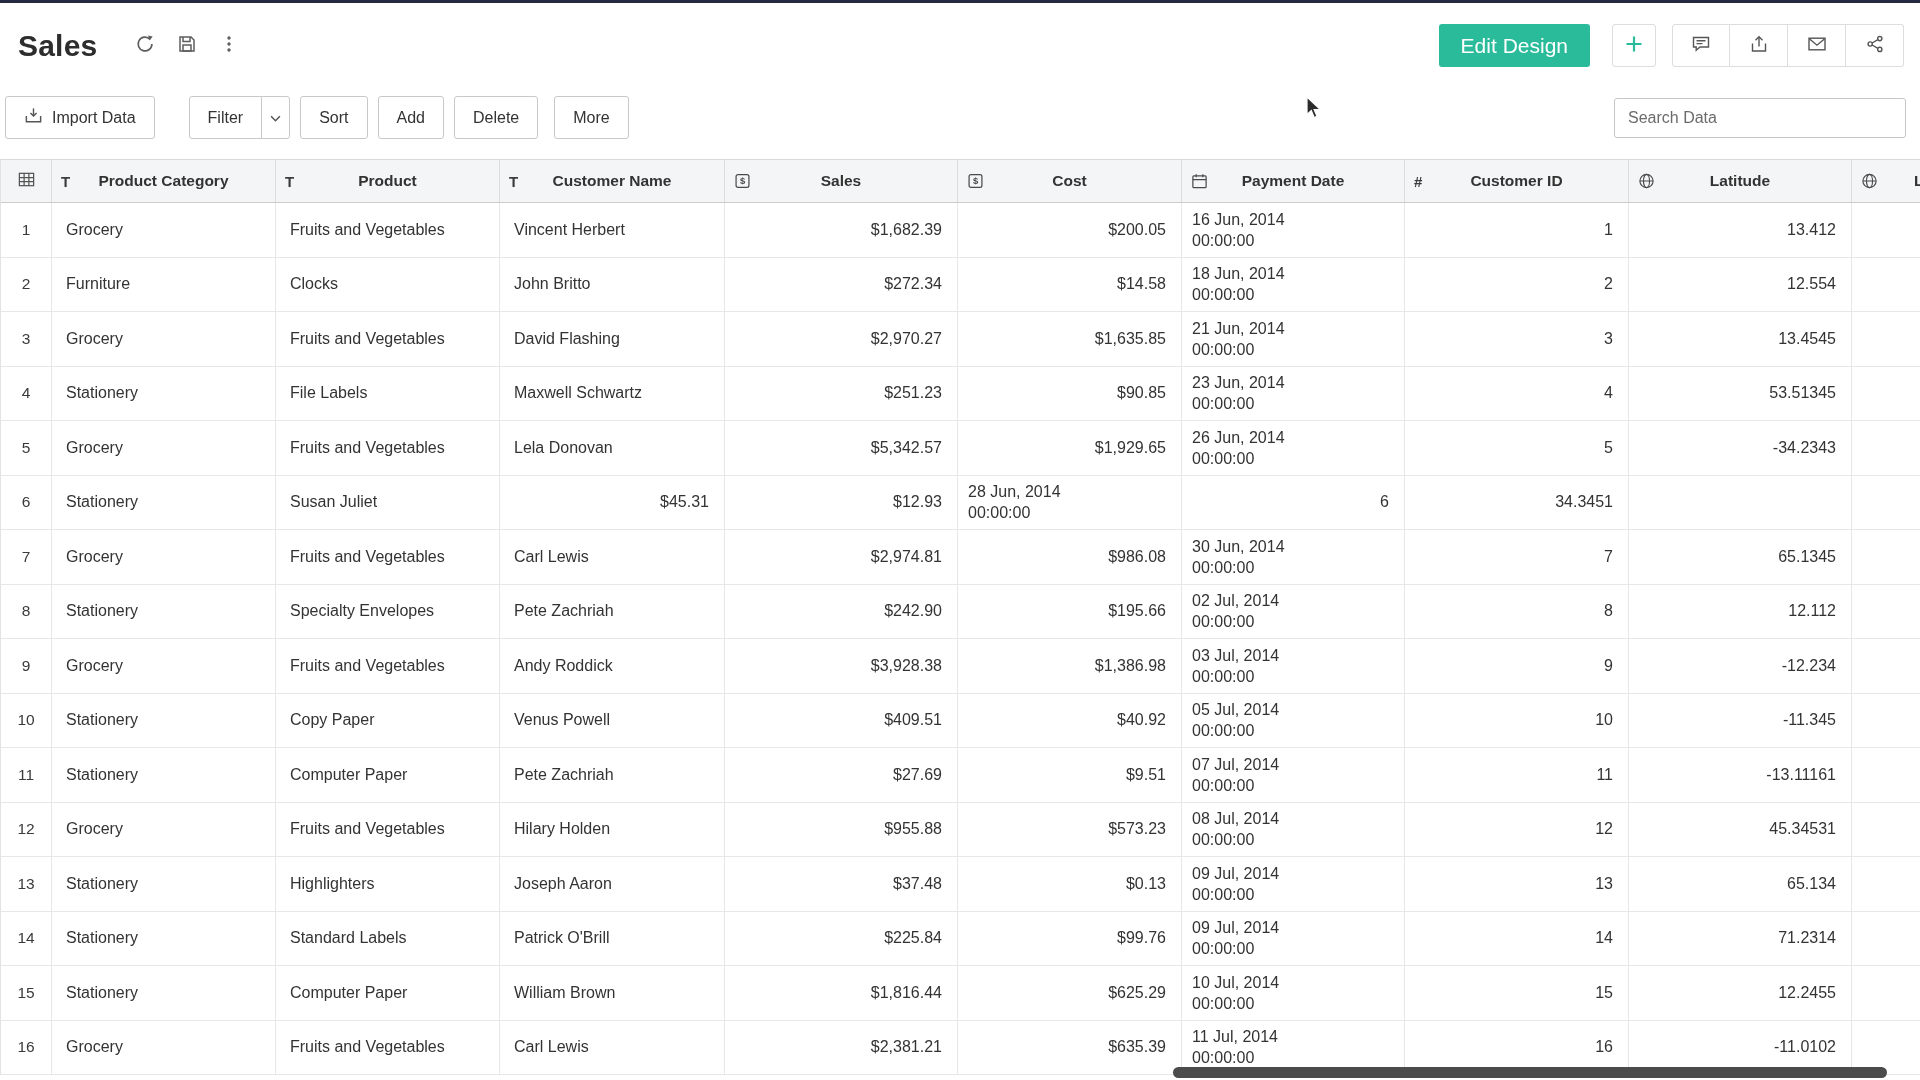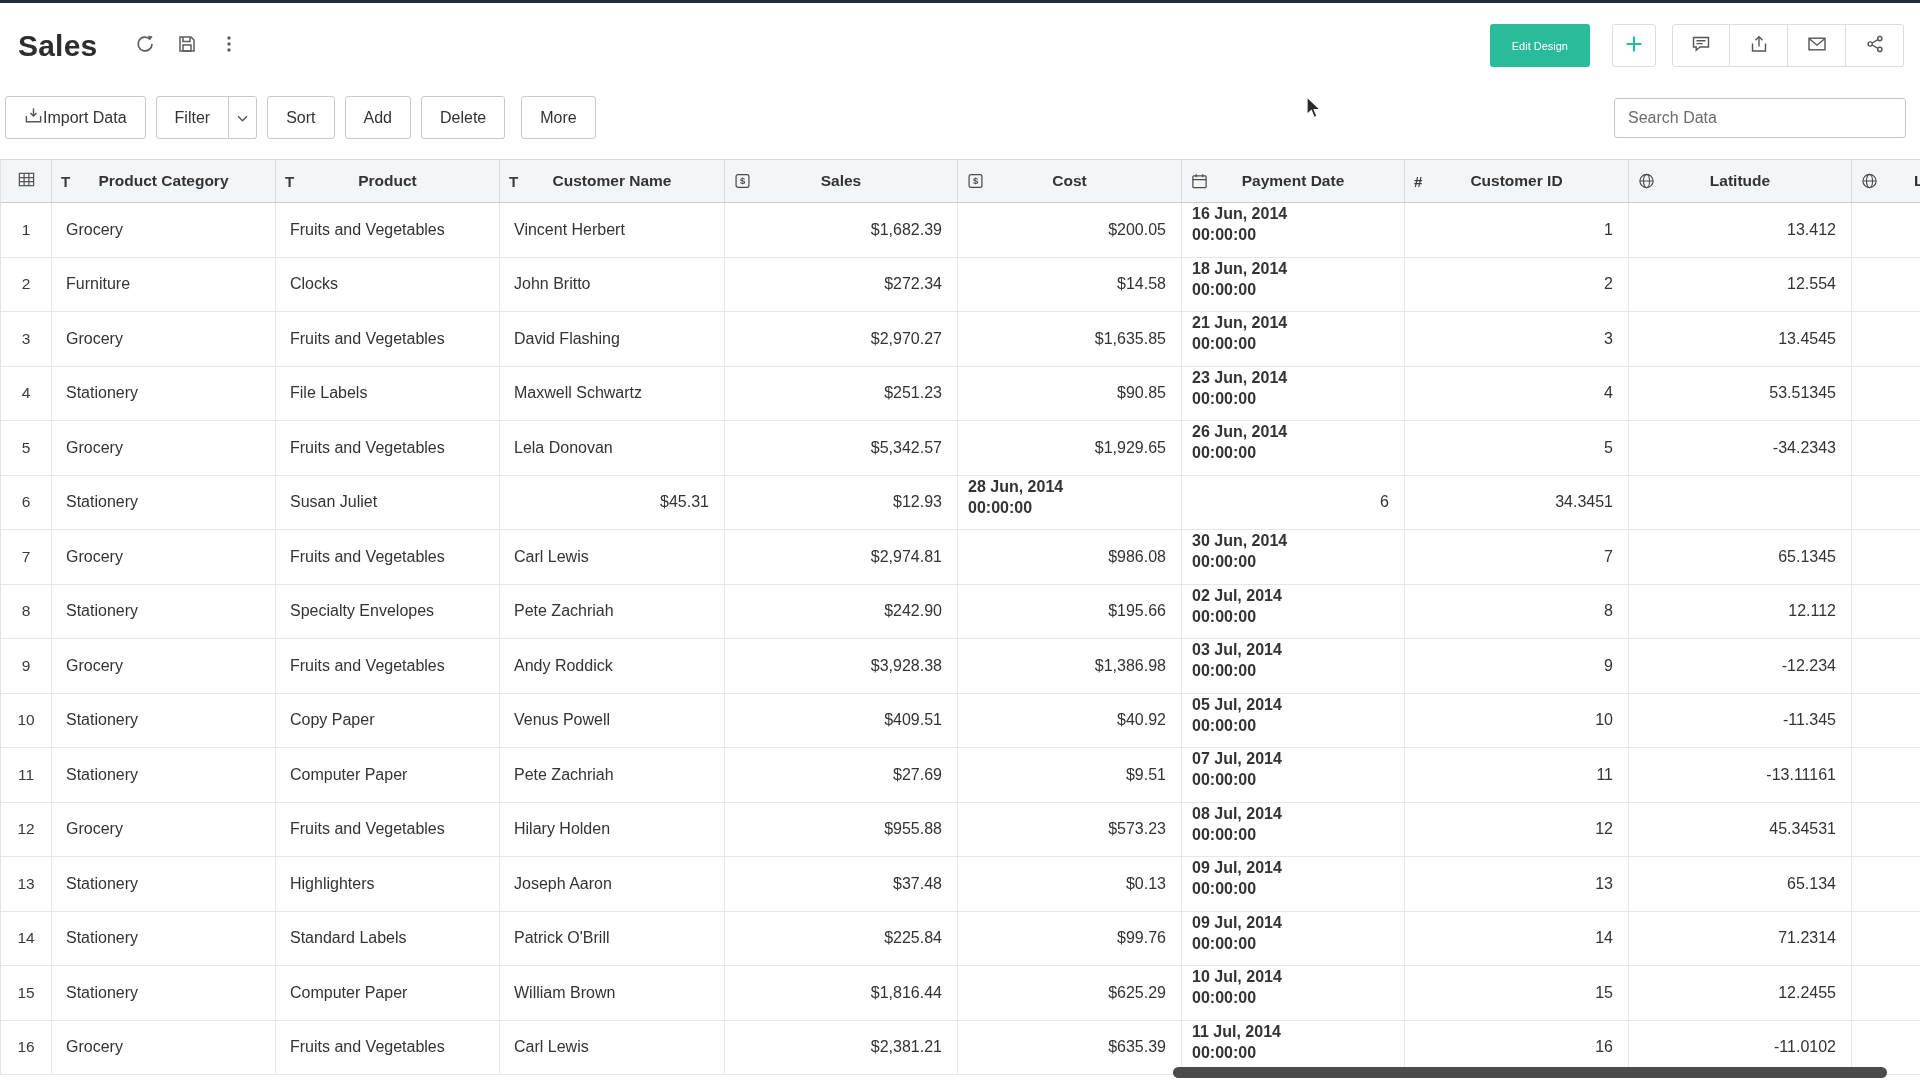--- a/index.html
+++ b/index.html
@@ -35,21 +35,21 @@
   }
   .icon-btn svg { width: 20px; height: 20px; }
   .topbar .spacer { flex: 1; }
   .edit-design-btn {
     height: 43px;
     padding: 0 22px;
     background: var(--accent, #2abb9b);
     color: #fff;
     border: none;
     border-radius: 3px;
-    font-size: 11px;
+    font-size: 21px;
     font-family: inherit;
     cursor: pointer;
     margin-right: 22px;
   }
   .plus-btn {
     width: 44px; height: 43px;
     background: #fff;
     border: 1px solid #ddd;
     border-radius: 3px;
     color: var(--accent, #2abb9b);
@@ -81,26 +81,26 @@
   }
   .tbtn {
     height: 43px;
     padding: 0 18px;
     background: #fff;
     border: 1px solid #c9c9c9;
     border-radius: 3px;
     font-size: 16px;
     font-family: inherit;
     color: #333;
-    display: flex; align-items: center; 
+    display: flex; align-items: center; gap: 9px;
     cursor: pointer;
     white-space: nowrap;
   }
   .tbtn svg { width: 19px; height: 19px; color: #555; }
-  .split { display: flex; }
+  .split { display: flex; margin-left: 24px; }
   .split .tbtn { border-radius: 3px 0 0 3px; }
   .split .drop-btn {
     width: 29px; height: 43px;
     background: #fff;
     border: 1px solid #c9c9c9;
     border-left: 1px solid #c9c9c9;
     margin-left: -1px;
     border-radius: 0 3px 3px 0;
     display: flex; align-items: center; justify-content: center;
     color: #555; cursor: pointer;
@@ -171,23 +171,23 @@
     color: #333;
     overflow: hidden;
     white-space: nowrap;
     cursor: default;
   }
   .c-num { justify-content: center; padding: 0; font-size: 15.5px; color: #3a3a3a; }
   .c-right { justify-content: flex-end; padding-right: 15px; }
   .c-date {
     flex-direction: column;
     align-items: flex-start;
+    justify-content: center;
     line-height: 21px;
     padding: 0 10px;
-    font-weight: bold;
   }
 
   
   .hscroll-thumb {
     position: absolute;
     left: 1173px;
     bottom: 2px;
     width: 714px;
     height: 11px;
     background: var(--scrollbar-thumb, #4b4b4b);

